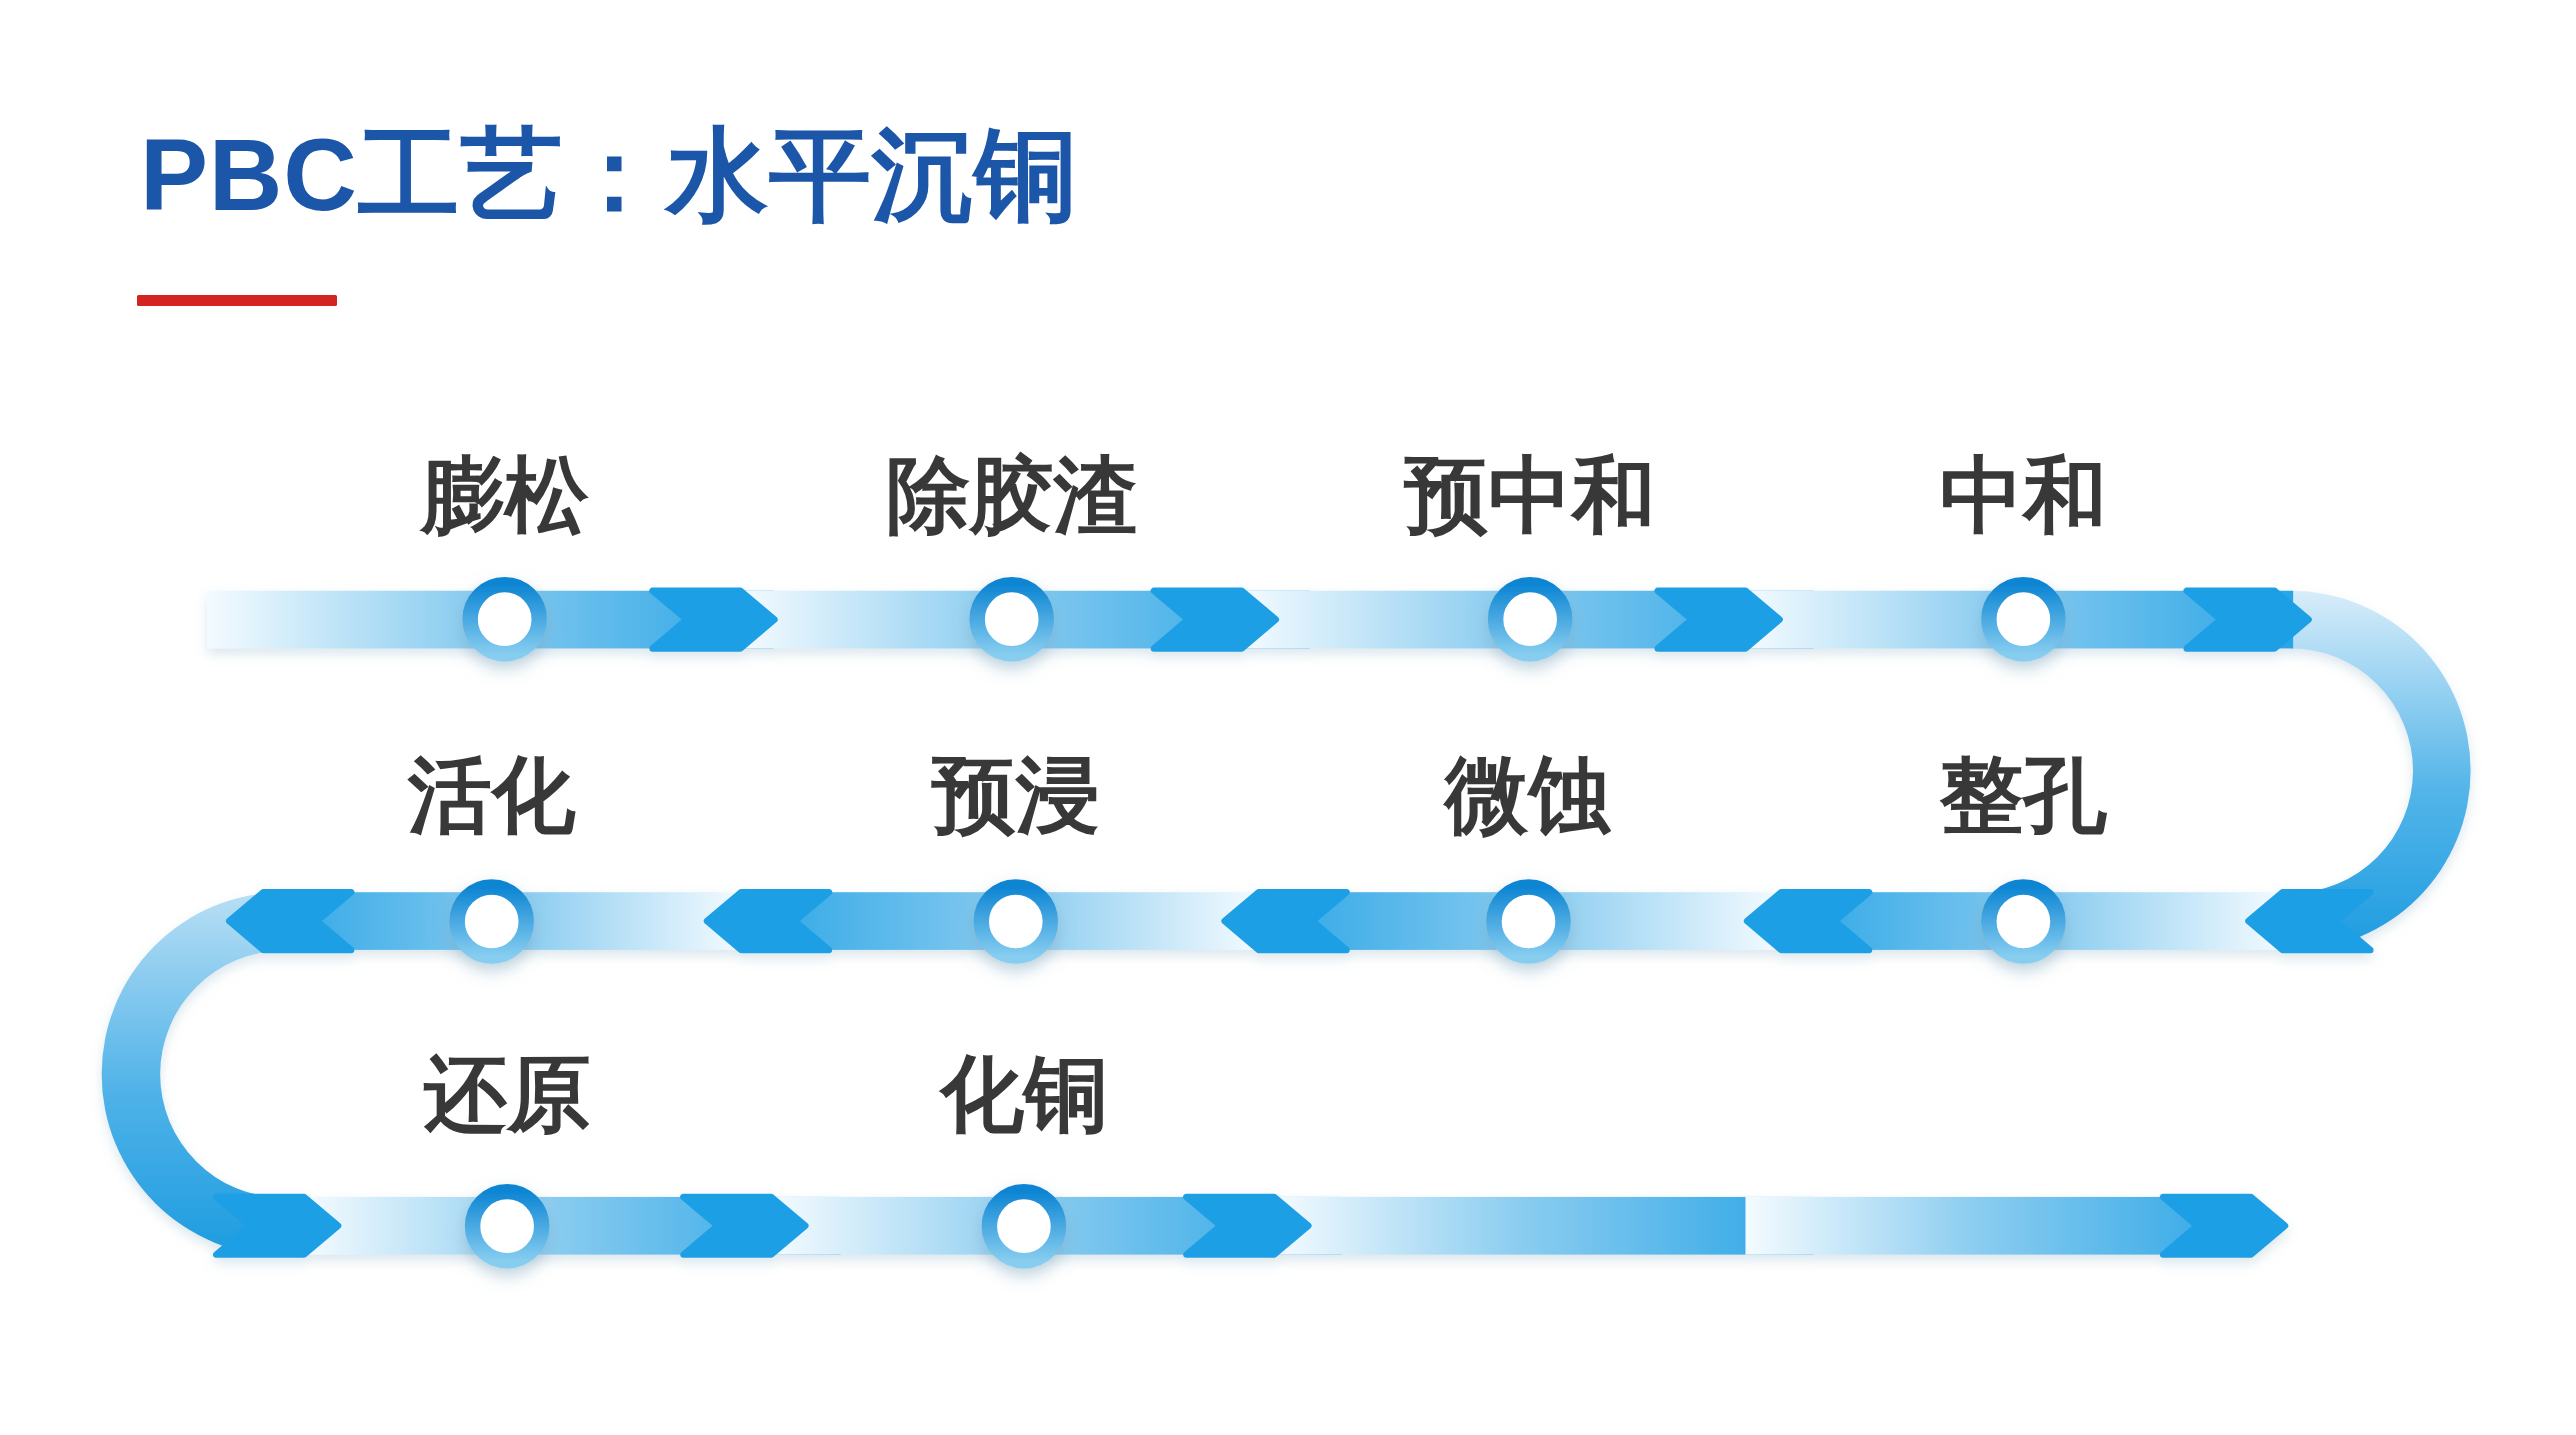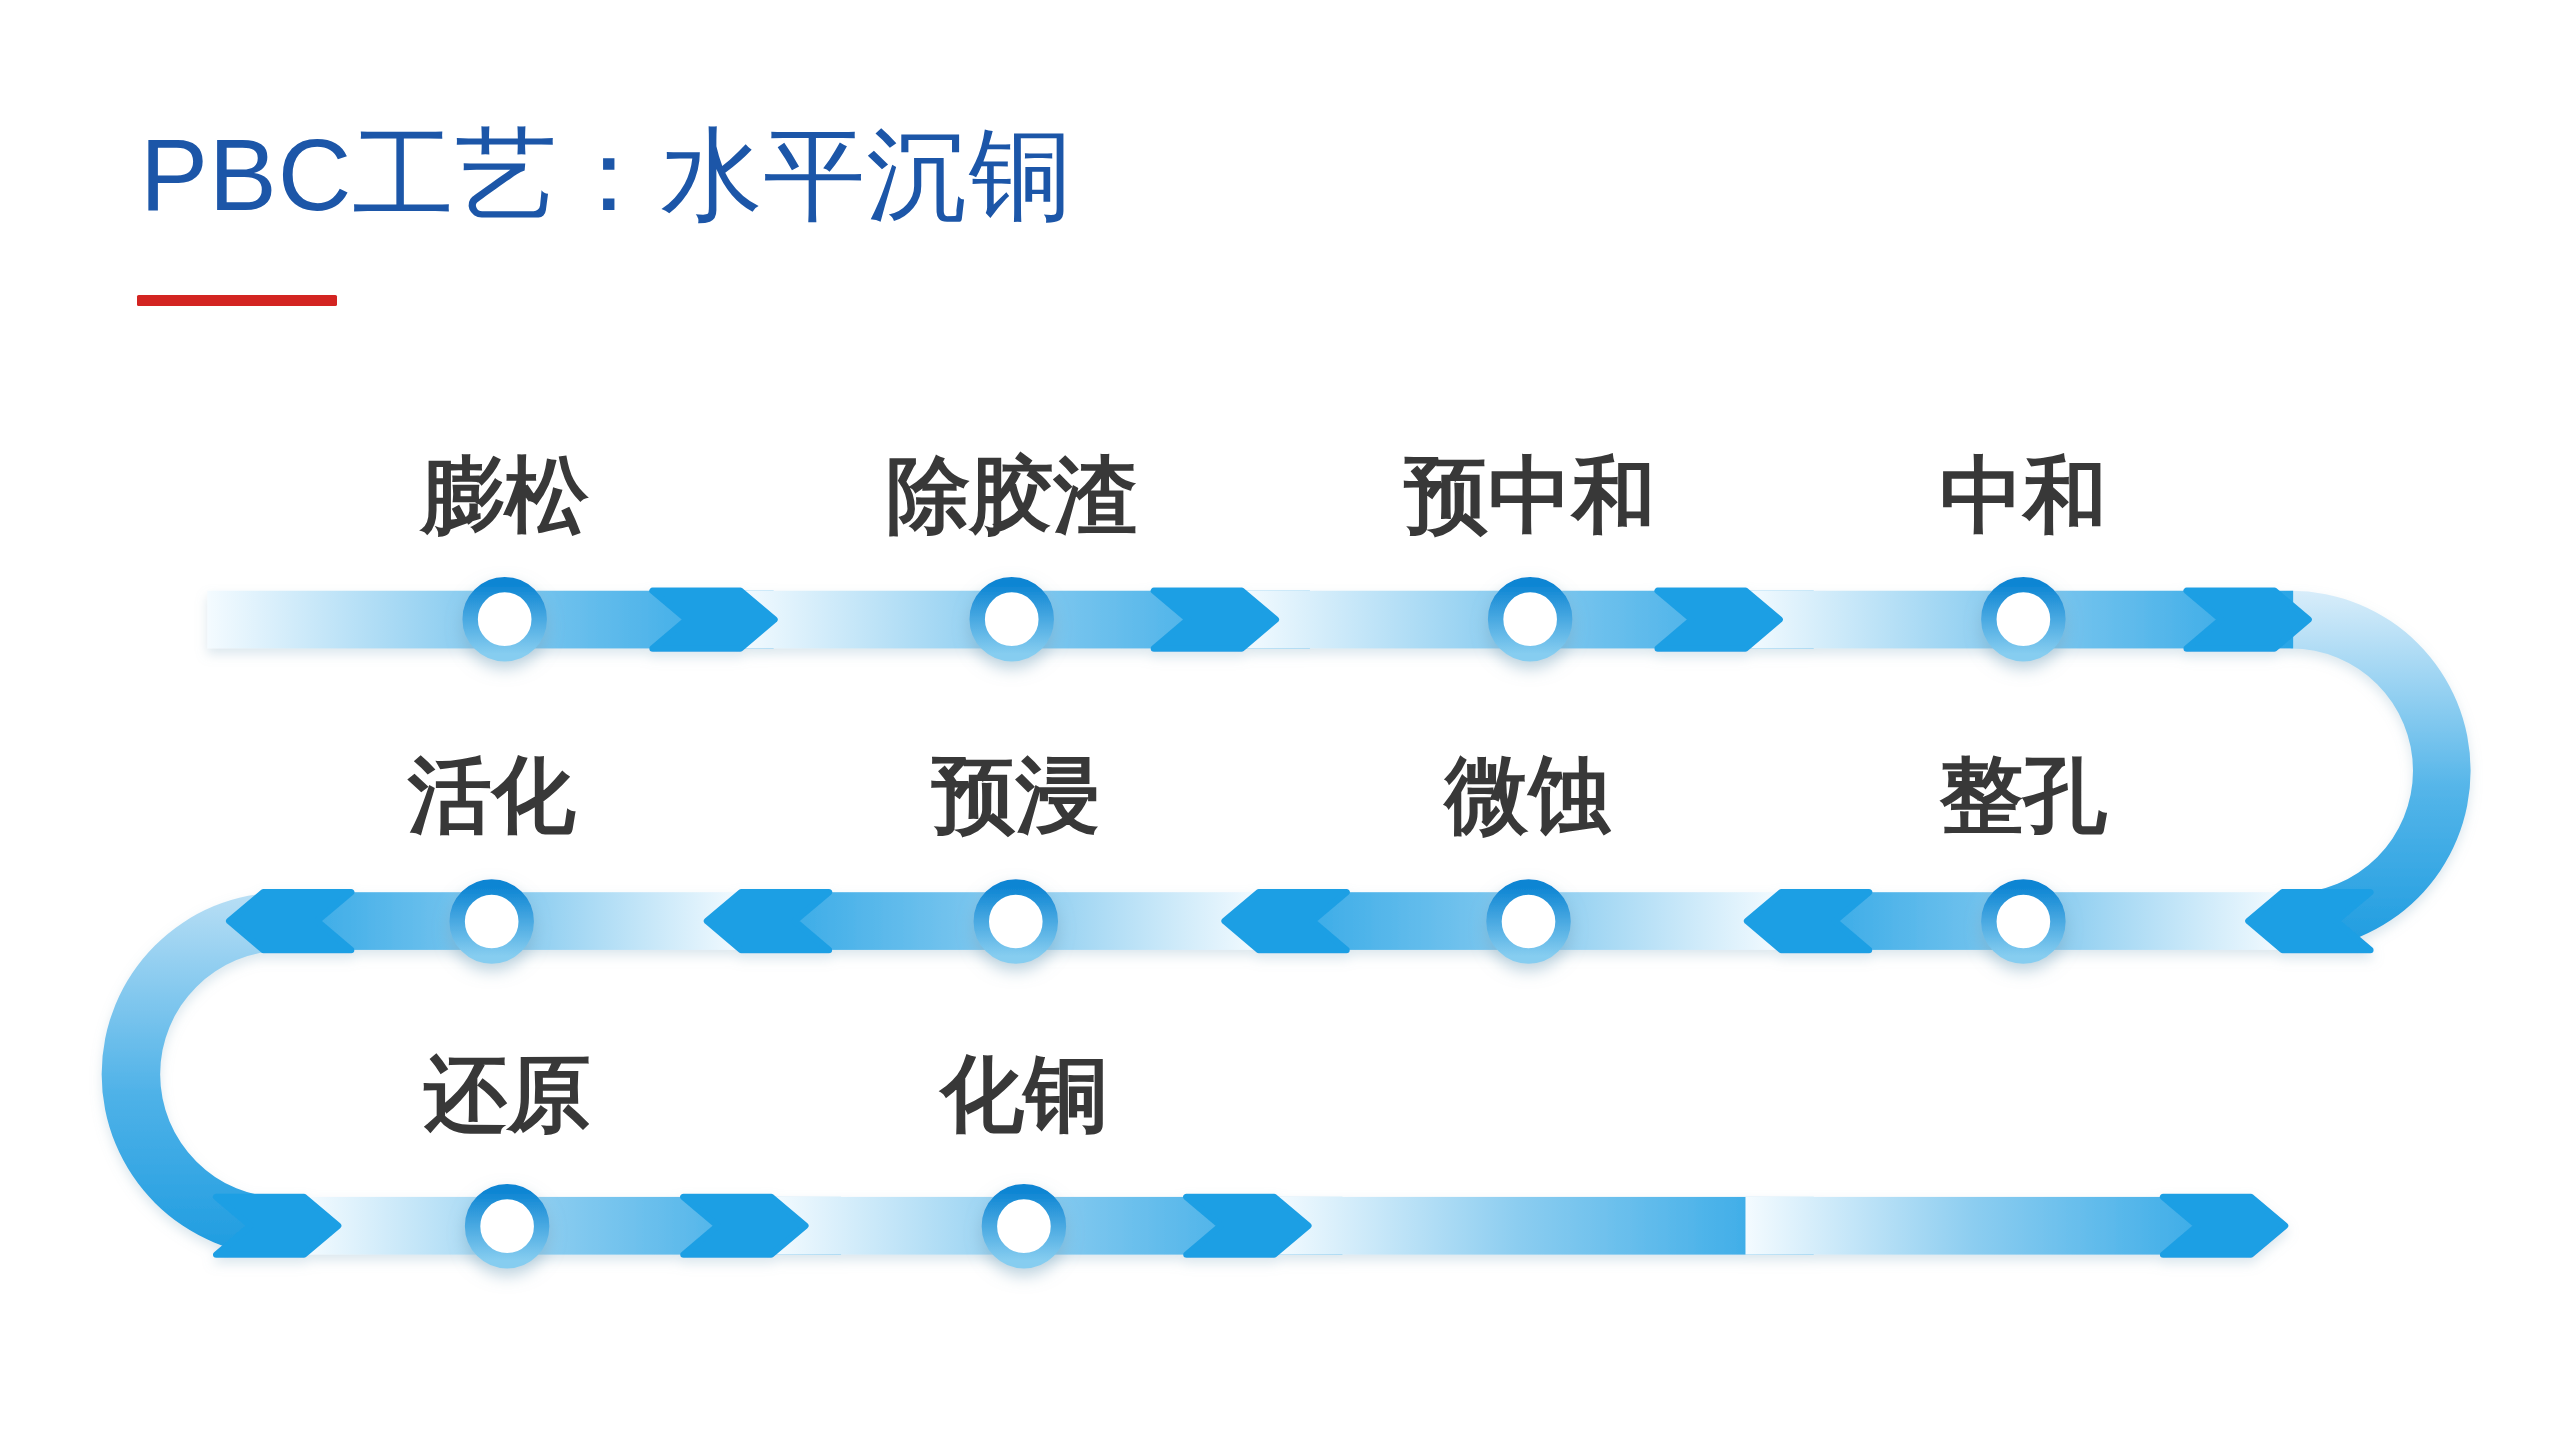--- a/index.html
+++ b/index.html
@@ -1,18 +1,18 @@
 <!DOCTYPE html>
 <html style="font-size:13px"><head>
 <meta charset="utf-8">
 <style>
   html,body{margin:0;padding:0;background:#fff;}
   #stage{position:relative;width:2576px;height:1435px;background:#ffffff;overflow:hidden;
          font-family:"Liberation Sans","DejaVu Sans",sans-serif;}
-  #page-title{position:absolute;left:140px;top:122px;font-size:102px;font-weight:400;
+  #page-title{position:absolute;left:140px;top:122px;font-size:102px;font-weight:700;
               color:#1C56A8;letter-spacing:0.8px;white-space:nowrap;line-height:1.05;}
   #title-underline{position:absolute;left:137px;top:295px;width:200px;height:11.4px;
                    background:#D32421;border-radius:1.6px;}
   #flow-svg{position:absolute;left:0;top:0;}
   .step-label{font-family:"Liberation Sans","DejaVu Sans",sans-serif;font-size:103px;
               font-weight:bold;fill:#383838;}
 </style>
 </head>
 <body>
 

